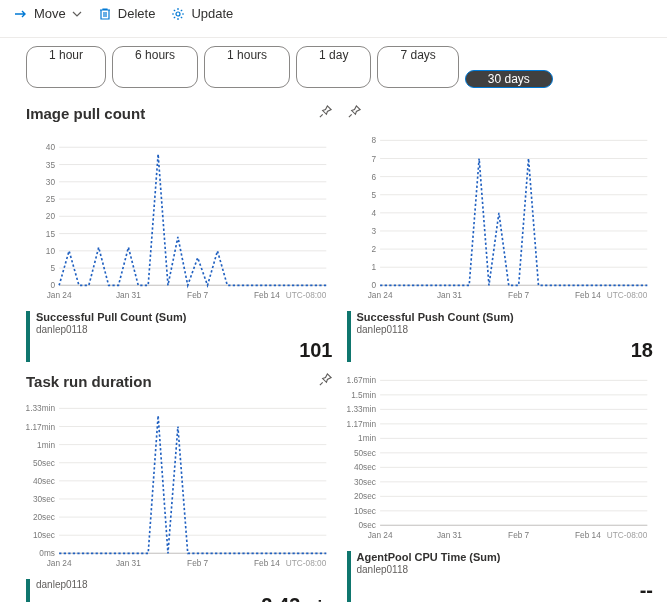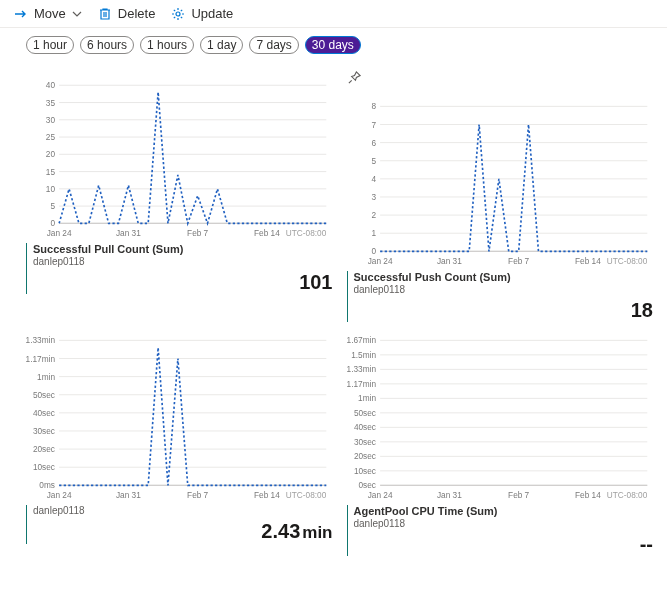--- a/index.html
+++ b/index.html
@@ -8,21 +8,21 @@
     padding: 0;
     font-family: "Segoe UI", -apple-system, sans-serif;
     font-size: 13px;
     color: #323130;
     background: #fff;
     width: 667px;
   }
   .toolbar {
     display: flex;
     align-items: center;
-    padding: 6px 14px 6px 14px;
+    padding: 6px 14px 16px 14px;
     gap: 16px;
     border-bottom: 1px solid #edebe9;
   }
   .tool-btn {
     display: flex;
     align-items: center;
     gap: 6px;
     cursor: pointer;
     font-size: 13px;
     color: #323130;
@@ -32,31 +32,32 @@
     width: 10px; height: 10px;
   }
   .time-pills {
     display: flex;
     gap: 0;
     padding: 8px 14px 4px 26px;
   }
   .pill {
     border: 1px solid #8a8886;
     border-radius: 11px;
-    padding: 1px 6px;
+    padding: 1px 22px;
     font-size: 12px;
     margin-right: 6px;
     cursor: pointer;
     background: #fff;
     color: #323130;
   }
   .pill.active {
-    background: #4c1d95;
+    background: #404040;
     color: #fff;
     border-color: #0078d4;
+    margin-top: 24px;
   }
   .grid {
     display: grid;
     grid-template-columns: 1fr 1fr;
     gap: 10px 14px;
     padding: 12px 14px 14px 26px;
   }
   .cell { }
   .cell-head {
     display: flex;
@@ -71,22 +72,23 @@
   }
   .pin {
     cursor: pointer;
     color: #605e5c;
   }
   .chart {
     width: 100%;
     height: 170px;
   }
   .chart-foot {
-    border-left: 1px solid #0f766e;
+    border-left: 4px solid #0f766e;
     padding-left: 6px;
+    margin-top: 6px;
   }
   .metric-name {
     font-size: 11px;
     font-weight: 600;
     color: #323130;
     line-height: 1.2;
   }
   .resource-name {
     font-size: 10px;
     color: #605e5c;
@@ -138,20 +140,28 @@
     <div class="pill">1 hour</div>
     <div class="pill">6 hours</div>
     <div class="pill">1 hours</div>
     <div class="pill">1 day</div>
     <div class="pill">7 days</div>
     <div class="pill active">30 days</div>
   </div>
 
 <div class="grid" id="charts-grid">
     <div class="cell">
+    <div class="cell-head">
+      <div class="cell-title">Image pull count</div>
+      <div class="pin">
+        <svg width="15" height="15" viewBox="0 0 16 16" fill="none" stroke="#605e5c" stroke-width="1.2">
+            <path d="M10 2 L14 6 L10 8 L9 11 L5 7 L8 6 Z M5 11 L2 14"></path>
+          </svg>
+      </div>
+    </div>
     <svg class="chart" viewBox="0 0 296 160">
         <line x1="32" y1="146" x2="290" y2="146" stroke="#e1dfdd" stroke-width="0.7"></line>
         <text x="28" y="149" text-anchor="end" font-size="8" fill="#7a7a7a">0</text>
         <line x1="32" y1="129.33333333333334" x2="290" y2="129.33333333333334" stroke="#e1dfdd" stroke-width="0.7"></line>
         <text x="28" y="132.33333333333334" text-anchor="end" font-size="8" fill="#7a7a7a">5</text>
         <line x1="32" y1="112.66666666666667" x2="290" y2="112.66666666666667" stroke="#e1dfdd" stroke-width="0.7"></line>
         <text x="28" y="115.66666666666667" text-anchor="end" font-size="8" fill="#7a7a7a">10</text>
         <line x1="32" y1="96" x2="290" y2="96" stroke="#e1dfdd" stroke-width="0.7"></line>
         <text x="28" y="99" text-anchor="end" font-size="8" fill="#7a7a7a">15</text>
         <line x1="32" y1="79.33333333333334" x2="290" y2="79.33333333333334" stroke="#e1dfdd" stroke-width="0.7"></line>
@@ -213,20 +223,28 @@
         <text x="290" y="158" text-anchor="end" font-size="8" fill="#a0a0a0">UTC-08:00</text>
         <path d="M32.0 146.0 L41.6 146.0 L51.1 146.0 L60.7 146.0 L70.2 146.0 L79.8 146.0 L89.3 146.0 L98.9 146.0 L108.4 146.0 L118.0 146.0 L127.6 23.5 L137.1 146.0 L146.7 76.0 L156.2 146.0 L165.8 146.0 L175.3 23.5 L184.9 146.0 L194.4 146.0 L204.0 146.0 L213.6 146.0 L223.1 146.0 L232.7 146.0 L242.2 146.0 L251.8 146.0 L261.3 146.0 L270.9 146.0 L280.4 146.0 L290.0 146.0 " fill="none" stroke="#2060c0" stroke-width="1.6" stroke-dasharray="2.2 2.2"></path>
       </svg>
     <div class="chart-foot">
       <div class="metric-name">Successful Push Count (Sum)</div>
       <div class="resource-name">danlep0118</div>
       <div class="metric-value">18</div>
     </div>
   </div>
     <div class="cell">
+    <div class="cell-head">
+      <div class="cell-title">Task run duration</div>
+      <div class="pin">
+        <svg width="15" height="15" viewBox="0 0 16 16" fill="none" stroke="#605e5c" stroke-width="1.2">
+            <path d="M10 2 L14 6 L10 8 L9 11 L5 7 L8 6 Z M5 11 L2 14"></path>
+          </svg>
+      </div>
+    </div>
     <svg class="chart" viewBox="0 0 296 160">
         <line x1="32" y1="146" x2="290" y2="146" stroke="#e1dfdd" stroke-width="0.7"></line>
         <text x="28" y="149" text-anchor="end" font-size="8" fill="#7a7a7a">0ms</text>
         <line x1="32" y1="128.5" x2="290" y2="128.5" stroke="#e1dfdd" stroke-width="0.7"></line>
         <text x="28" y="131.5" text-anchor="end" font-size="8" fill="#7a7a7a">10sec</text>
         <line x1="32" y1="111" x2="290" y2="111" stroke="#e1dfdd" stroke-width="0.7"></line>
         <text x="28" y="114" text-anchor="end" font-size="8" fill="#7a7a7a">20sec</text>
         <line x1="32" y1="93.5" x2="290" y2="93.5" stroke="#e1dfdd" stroke-width="0.7"></line>
         <text x="28" y="96.5" text-anchor="end" font-size="8" fill="#7a7a7a">30sec</text>
         <line x1="32" y1="76" x2="290" y2="76" stroke="#e1dfdd" stroke-width="0.7"></line>

